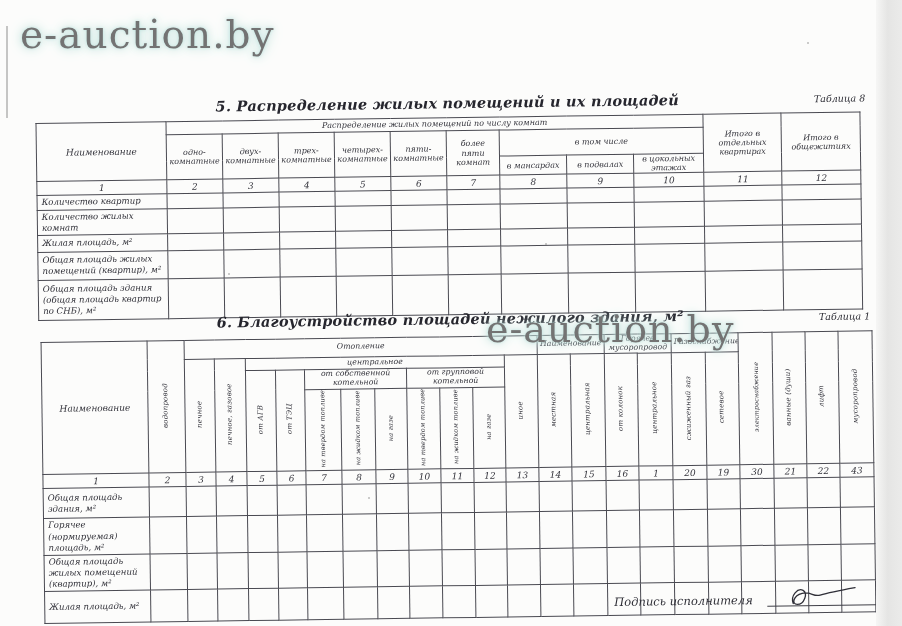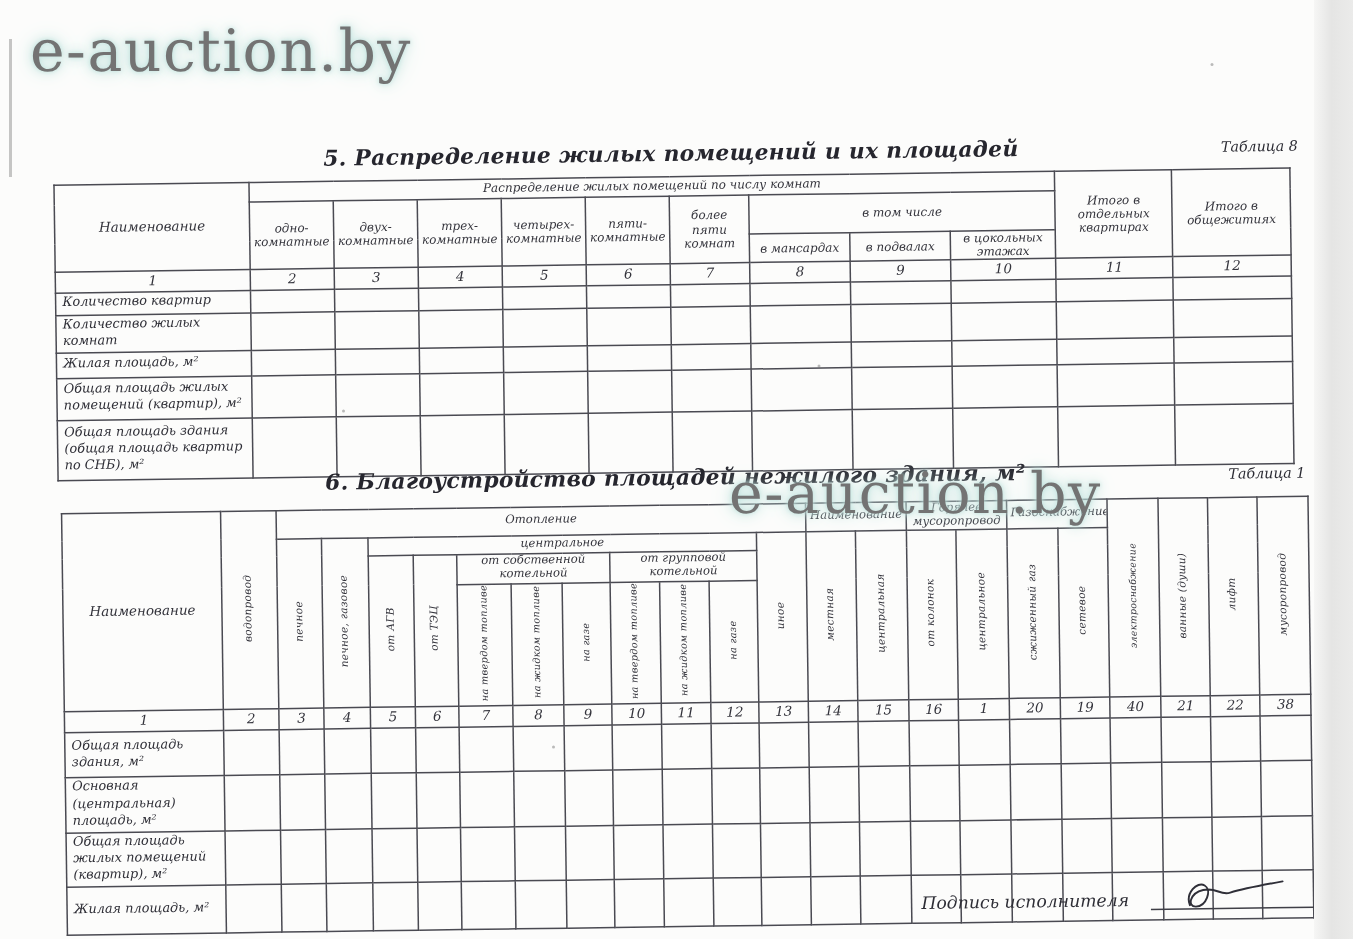--- a/index.html
+++ b/index.html
@@ -266,24 +266,24 @@
             <td>10</td>
             <td>11</td>
             <td>12</td>
             <td>13</td>
             <td>14</td>
             <td>15</td>
             <td>16</td>
             <td>1</td>
             <td>20</td>
             <td>19</td>
-            <td>40</td>
+            <td>30</td>
             <td>21</td>
             <td>22</td>
-            <td>38</td>
+            <td>43</td>
           </tr>
       <tr class="b1">
         <td class="label-cell">Общая площадь здания, м²</td>
       <td></td>
             <td></td>
             <td></td>
             <td></td>
             <td></td>
             <td></td>
             <td></td>
@@ -297,21 +297,21 @@
             <td></td>
             <td></td>
             <td></td>
             <td></td>
             <td></td>
             <td></td>
             <td></td>
             <td></td>
           </tr>
       <tr class="b2">
-        <td class="label-cell">Основная (центральная) площадь, м²</td>
+        <td class="label-cell">Горячее (нормируемая) площадь, м²</td>
       <td></td>
             <td></td>
             <td></td>
             <td></td>
             <td></td>
             <td></td>
             <td></td>
             <td></td>
             <td></td>
             <td></td>

